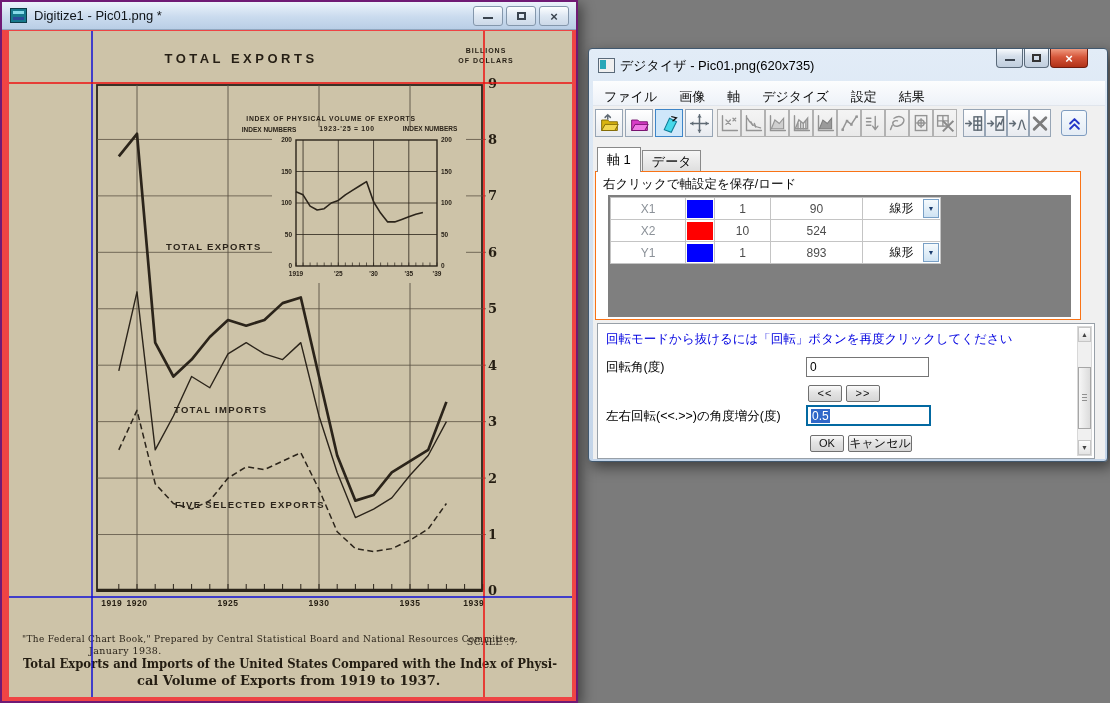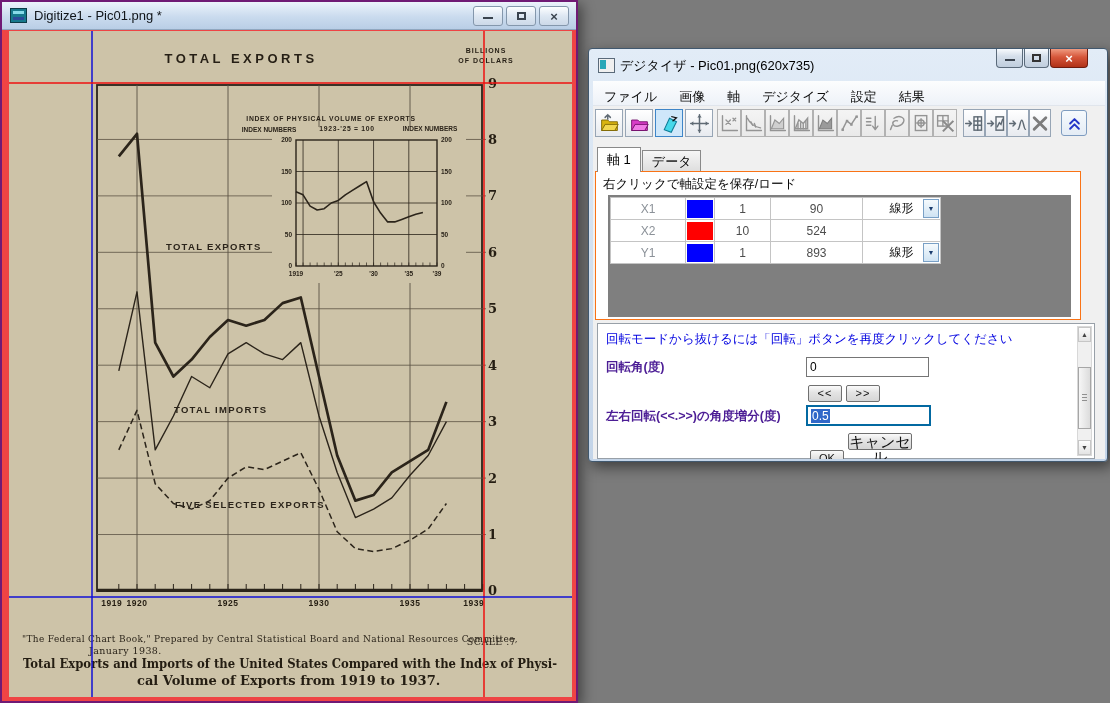--- a/index.html
+++ b/index.html
@@ -70,30 +70,30 @@
   .c-name{width:74px}.c-color{width:28px}.c-val{width:55px}.c-px{width:91px}.c-scale{width:77px;position:relative}
   .nm{color:#8b9198}
   .num{color:#4d4d4d}
   .swatch{margin:1px 1px;height:18px}
   .dd{position:absolute;right:1px;top:1px;width:16px;height:19px;box-sizing:border-box;border:1px solid #79a0c6;
       background:linear-gradient(#f5fafd,#cfe3f3);color:#1a3c6e;font-size:7px;line-height:17px;text-align:center}
 
   .rotpanel{position:absolute;left:4px;top:242px;width:498px;height:136px;background:#fff;
             border:1px solid #98a0a8;box-sizing:border-box;z-index:2}
   .rp-hint{position:absolute;left:8px;top:7px;color:#0000e0;font-size:12.5px;white-space:nowrap}
-  .rp-lab{position:absolute;left:8px;font-weight:bold;font-size:12.5px;color:#4c1d95;white-space:nowrap}
+  .rp-lab{position:absolute;left:8px;font-weight:normal;font-size:12.5px;color:#000000;white-space:nowrap}
   .inp{position:absolute;left:208px;width:118px;height:18px;box-sizing:content-box;border:1px solid #757575;
        background:#fff;font-size:12px;line-height:18px;padding-left:3px;font-family:"Liberation Sans",sans-serif}
   .inp2{border:2px solid #0369a1;height:17px}
   .sel{background:#3168c8;color:#fff;padding:0 1px}
   .btn{display:inline-block;box-sizing:border-box;border:1px solid #707070;border-radius:2px;text-align:center;
        background:linear-gradient(#fafafa,#e3e3e3 45%,#d6d6d6);font-size:11px;color:#111}
   .sbtn{width:34px;height:17px;line-height:15px;margin-right:4px;letter-spacing:1px}
   .okbtn{width:34px;height:17px;line-height:15px;margin-right:4px}
-  .cbtn{width:64px;height:17px;line-height:15px;font-size:15px}
+  .cbtn{width:64px;height:17px;line-height:15px;font-size:12px}
   .vscroll{position:absolute;right:2px;top:2px;bottom:2px;width:15px;background:#f0f0f0;border:1px solid #d8d8d8;box-sizing:border-box}
   .vs-a{position:absolute;left:0;right:0;height:15px;background:linear-gradient(#fcfcfc,#e4e4e4);border:1px solid #c6c6c6;
         box-sizing:border-box;text-align:center;font-size:7px;line-height:13px;color:#444}
   .vs-up{top:0}.vs-down{bottom:0}
   .vs-thumb{position:absolute;left:0;right:0;top:40px;height:62px;background:linear-gradient(90deg,#f6f6f6,#dcdcdc);
             border:1px solid #a6a6a6;box-sizing:border-box}
   .vs-grip{position:absolute;left:3px;right:3px;top:26px;height:8px;
            background:repeating-linear-gradient(#909090 0 1px,transparent 1px 3px)}
 
   

